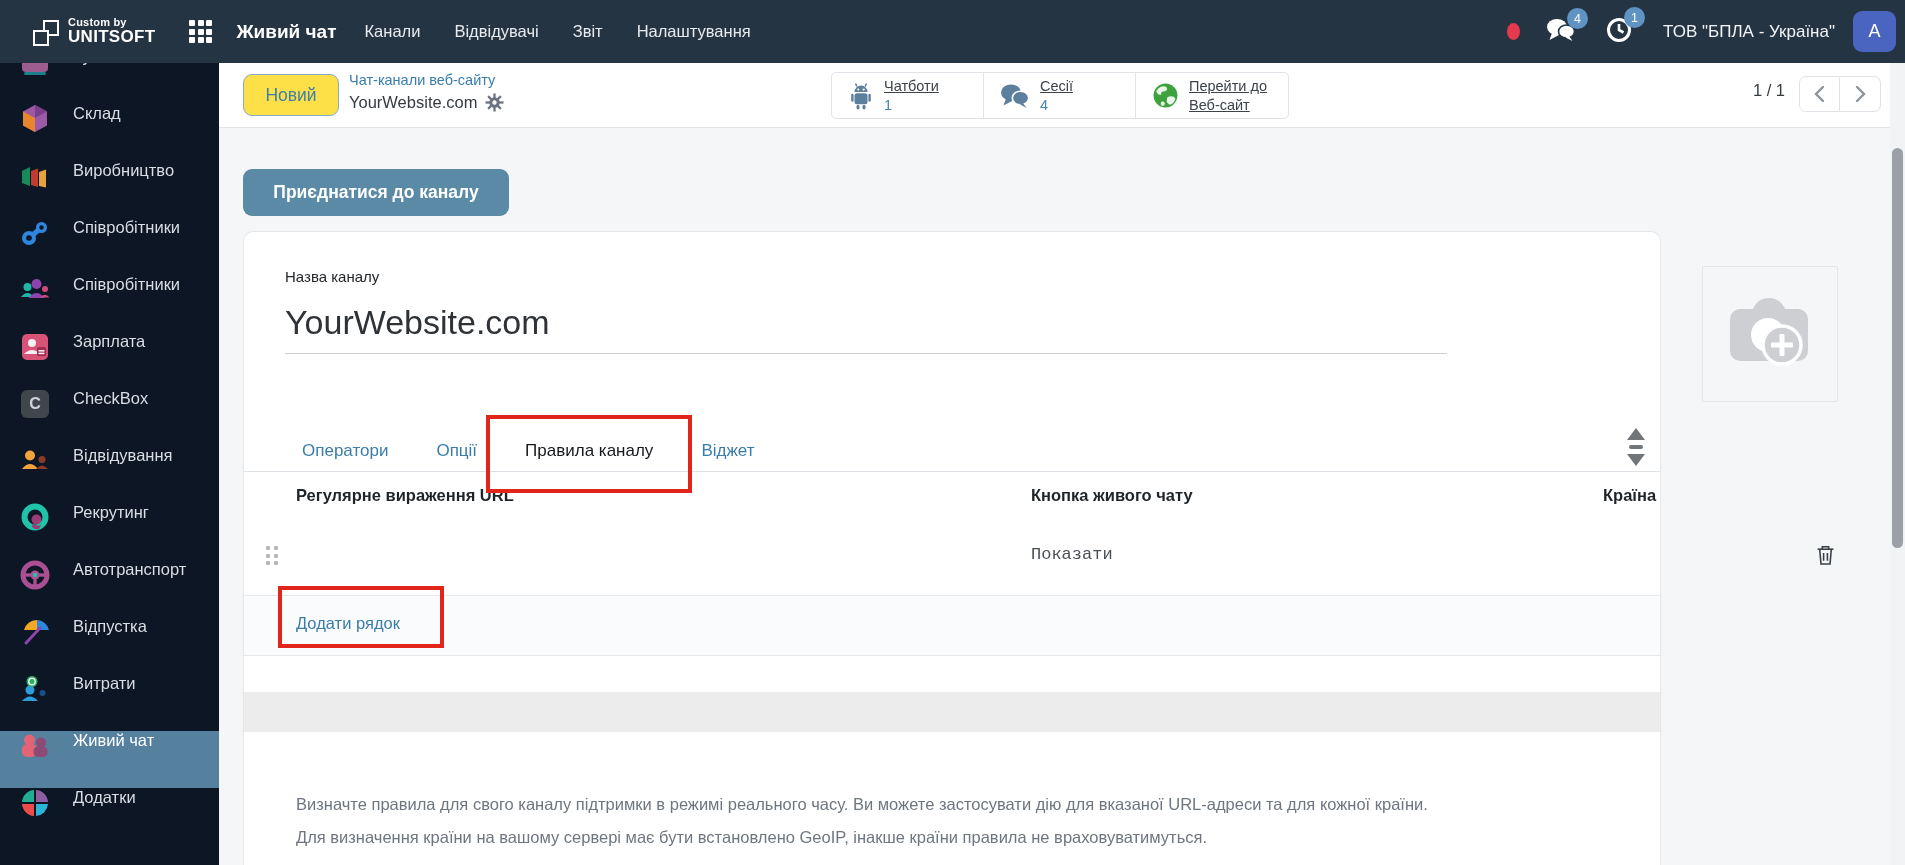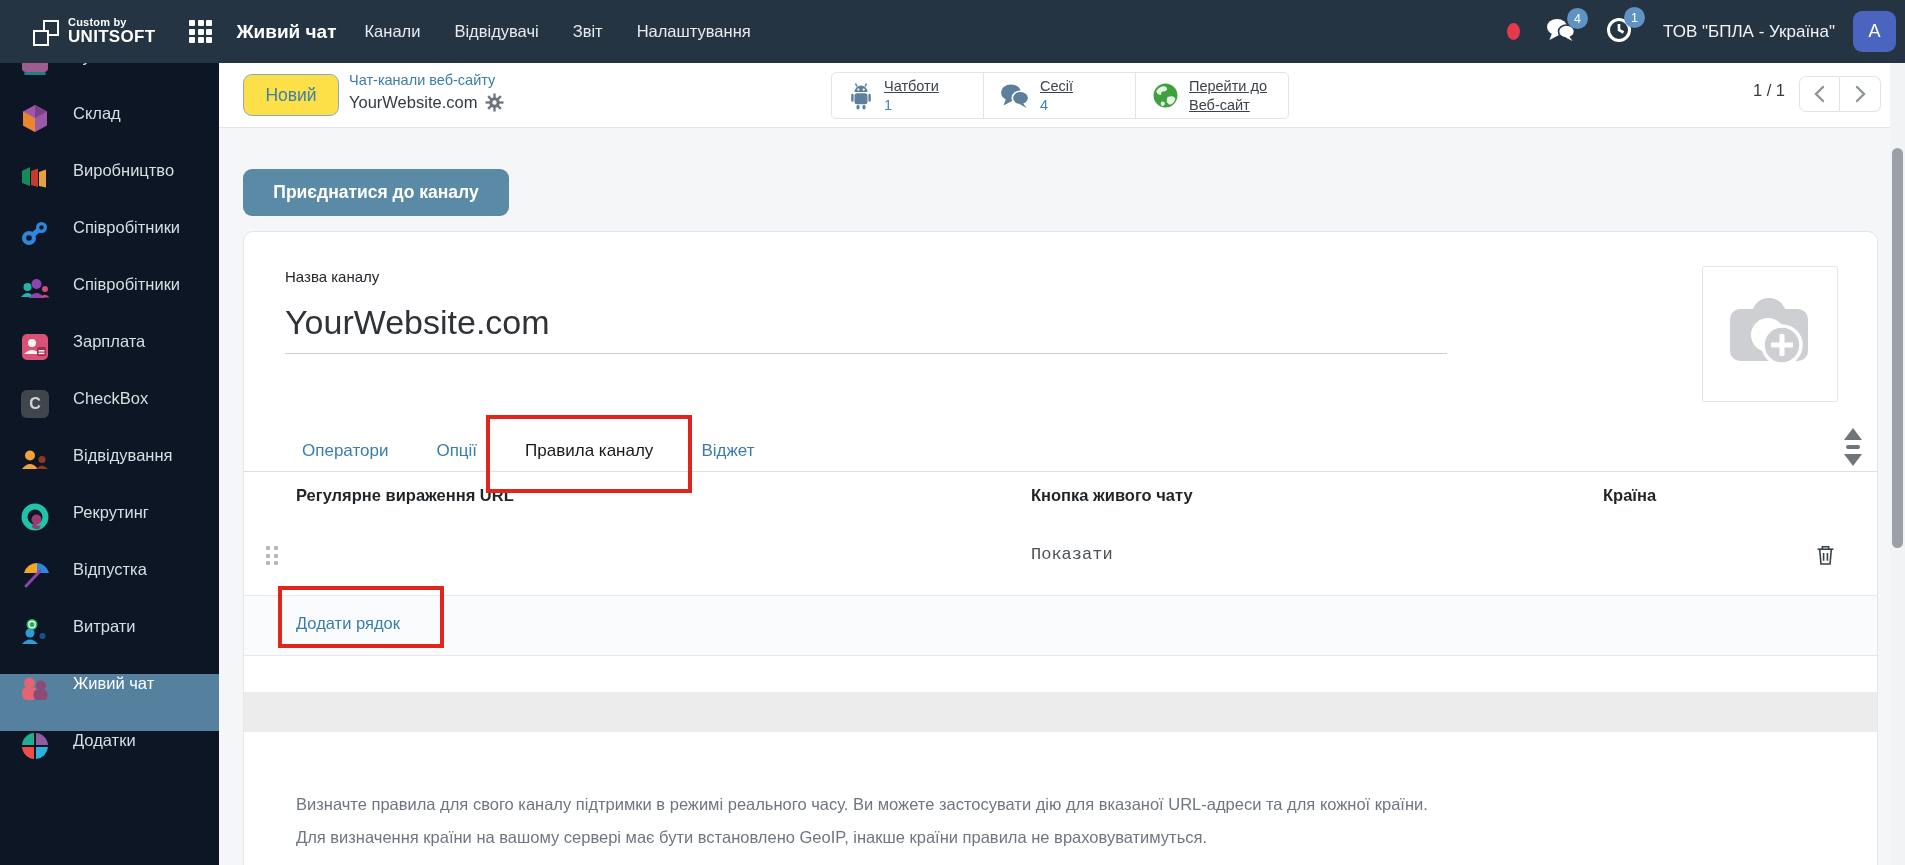--- a/index.html
+++ b/index.html
@@ -54,21 +54,21 @@
   .stat-value { font-size:14.5px; color:#3d85b0; }
   .pager { position:absolute; right:120px; top:18px; font-size:16.5px; color:#353b41; }
   .pager-btns { position:absolute; right:24px; top:13px; display:flex; }
   .pg-btn { width:41px; height:36px; background:#fff; border:1px solid #dfe3e7; display:flex; align-items:center; justify-content:center; cursor:pointer; }
   .pg-btn.prev { border-radius:7px 0 0 7px; }
   .pg-btn.next { border-radius:0 7px 7px 0; border-left:none; }
 
   .join-btn { position:absolute; left:24px; top:106px; width:266px; height:47px; background:#5b8aa6; border:none; border-radius:9px; color:#fff; font-size:17.5px; font-weight:bold; font-family:inherit; cursor:pointer; }
 
   
-  .card { position:absolute; left:24px; top:168px; width:1635px; height:634px; background:#fff; border:1px solid #e3e6ea; border-bottom:none; border-radius:10px 10px 0 0; }
+  .card { position:absolute; left:24px; top:168px; width:1418px; height:634px; background:#fff; border:1px solid #e3e6ea; border-bottom:none; border-radius:10px 10px 0 0; }
   .name-label { position:absolute; left:41px; top:36px; font-size:15px; color:#23272b; }
   .name-input { position:absolute; left:41px; top:60px; width:1162px; height:62px; font-size:34px; color:#2f3337; border:none; border-bottom:1px solid #ccced1; outline:none; font-family:inherit; background:transparent; }
   .photo-box { position:absolute; left:1458px; top:34px; width:136px; height:136px; border:1px solid #e3e6e9; border-radius:2px; display:flex; align-items:center; justify-content:center; cursor:pointer; }
   .spinners { position:absolute; right:14px; top:196px; width:20px; display:flex; flex-direction:column; align-items:center; gap:5px; }
   .tri-up { width:0; height:0; border-left:9px solid transparent; border-right:9px solid transparent; border-bottom:12px solid #6f7579; cursor:pointer; }
   .tri-down { width:0; height:0; border-left:9px solid transparent; border-right:9px solid transparent; border-top:12px solid #6f7579; cursor:pointer; }
   .tri-bar { width:14px; height:4px; background:#6f7579; border-radius:2px; }
 
   .tabs { position:absolute; left:34px; top:199px; height:40px; display:flex; }
   .tab { padding:0 24px; display:flex; align-items:center; font-size:17px; color:#3a7daa; cursor:pointer; position:relative; }
@@ -223,20 +223,30 @@
         </svg>
       <span>Відвідування</span>
     </div>
     <div class="side-item">
       <svg width="30" height="30" viewBox="0 0 30 30">
           <circle cx="15" cy="14" r="10.5" fill="none" stroke="#1fc3a8" stroke-width="6"></circle>
           <circle cx="16.5" cy="16.5" r="5" fill="#9b3d74"></circle>
           <path d="M13 20 q4 4 8 2 l-2 4 q-4 1 -7 -2 z" fill="#9b3d74"></path>
         </svg>
       <span>Рекрутинг</span>
+    </div>
+    <div class="side-item">
+      <svg width="30" height="30" viewBox="0 0 30 30">
+          <circle cx="15" cy="15" r="12" fill="none" stroke="#a94f92" stroke-width="5"></circle>
+          <rect x="3" y="13.3" width="24" height="3.4" fill="#a94f92"></rect>
+          <rect x="13.3" y="15" width="3.4" height="12" fill="#a94f92"></rect>
+          <circle cx="15" cy="15" r="4.6" fill="#a94f92"></circle>
+          <circle cx="15" cy="15" r="2.2" fill="#1fc3a8"></circle>
+        </svg>
+      <span>Автотранспорт</span>
     </div>
     <div class="side-item">
       <svg width="30" height="30" viewBox="0 0 30 30">
           <path d="M17 3 A13 13 0 0 0 4 13 L17 13 Z" fill="#f6a623"></path>
           <path d="M17 3 A13 13 0 0 1 29 13 L17 13 Z" fill="#2e86de"></path>
           <path d="M4 13 Q10 10 16.5 13 Q23 10 29 13 L17 13 Z" fill="#2e86de" opacity="0"></path>
           <line x1="6" y1="26" x2="20" y2="11" stroke="#8e44ad" stroke-width="3" stroke-linecap="round"></line>
         </svg>
       <span>Відпустка</span>
     </div>

